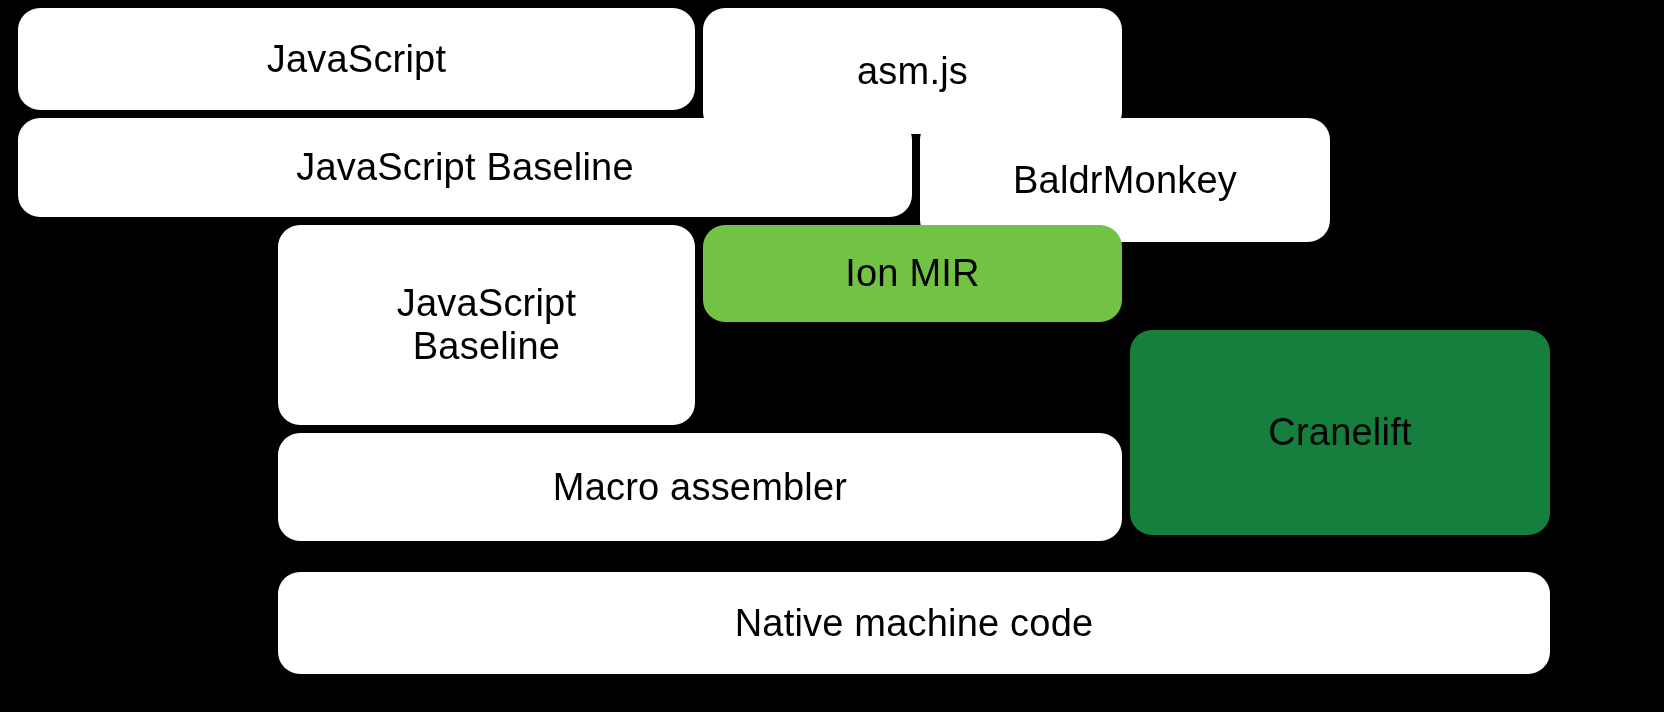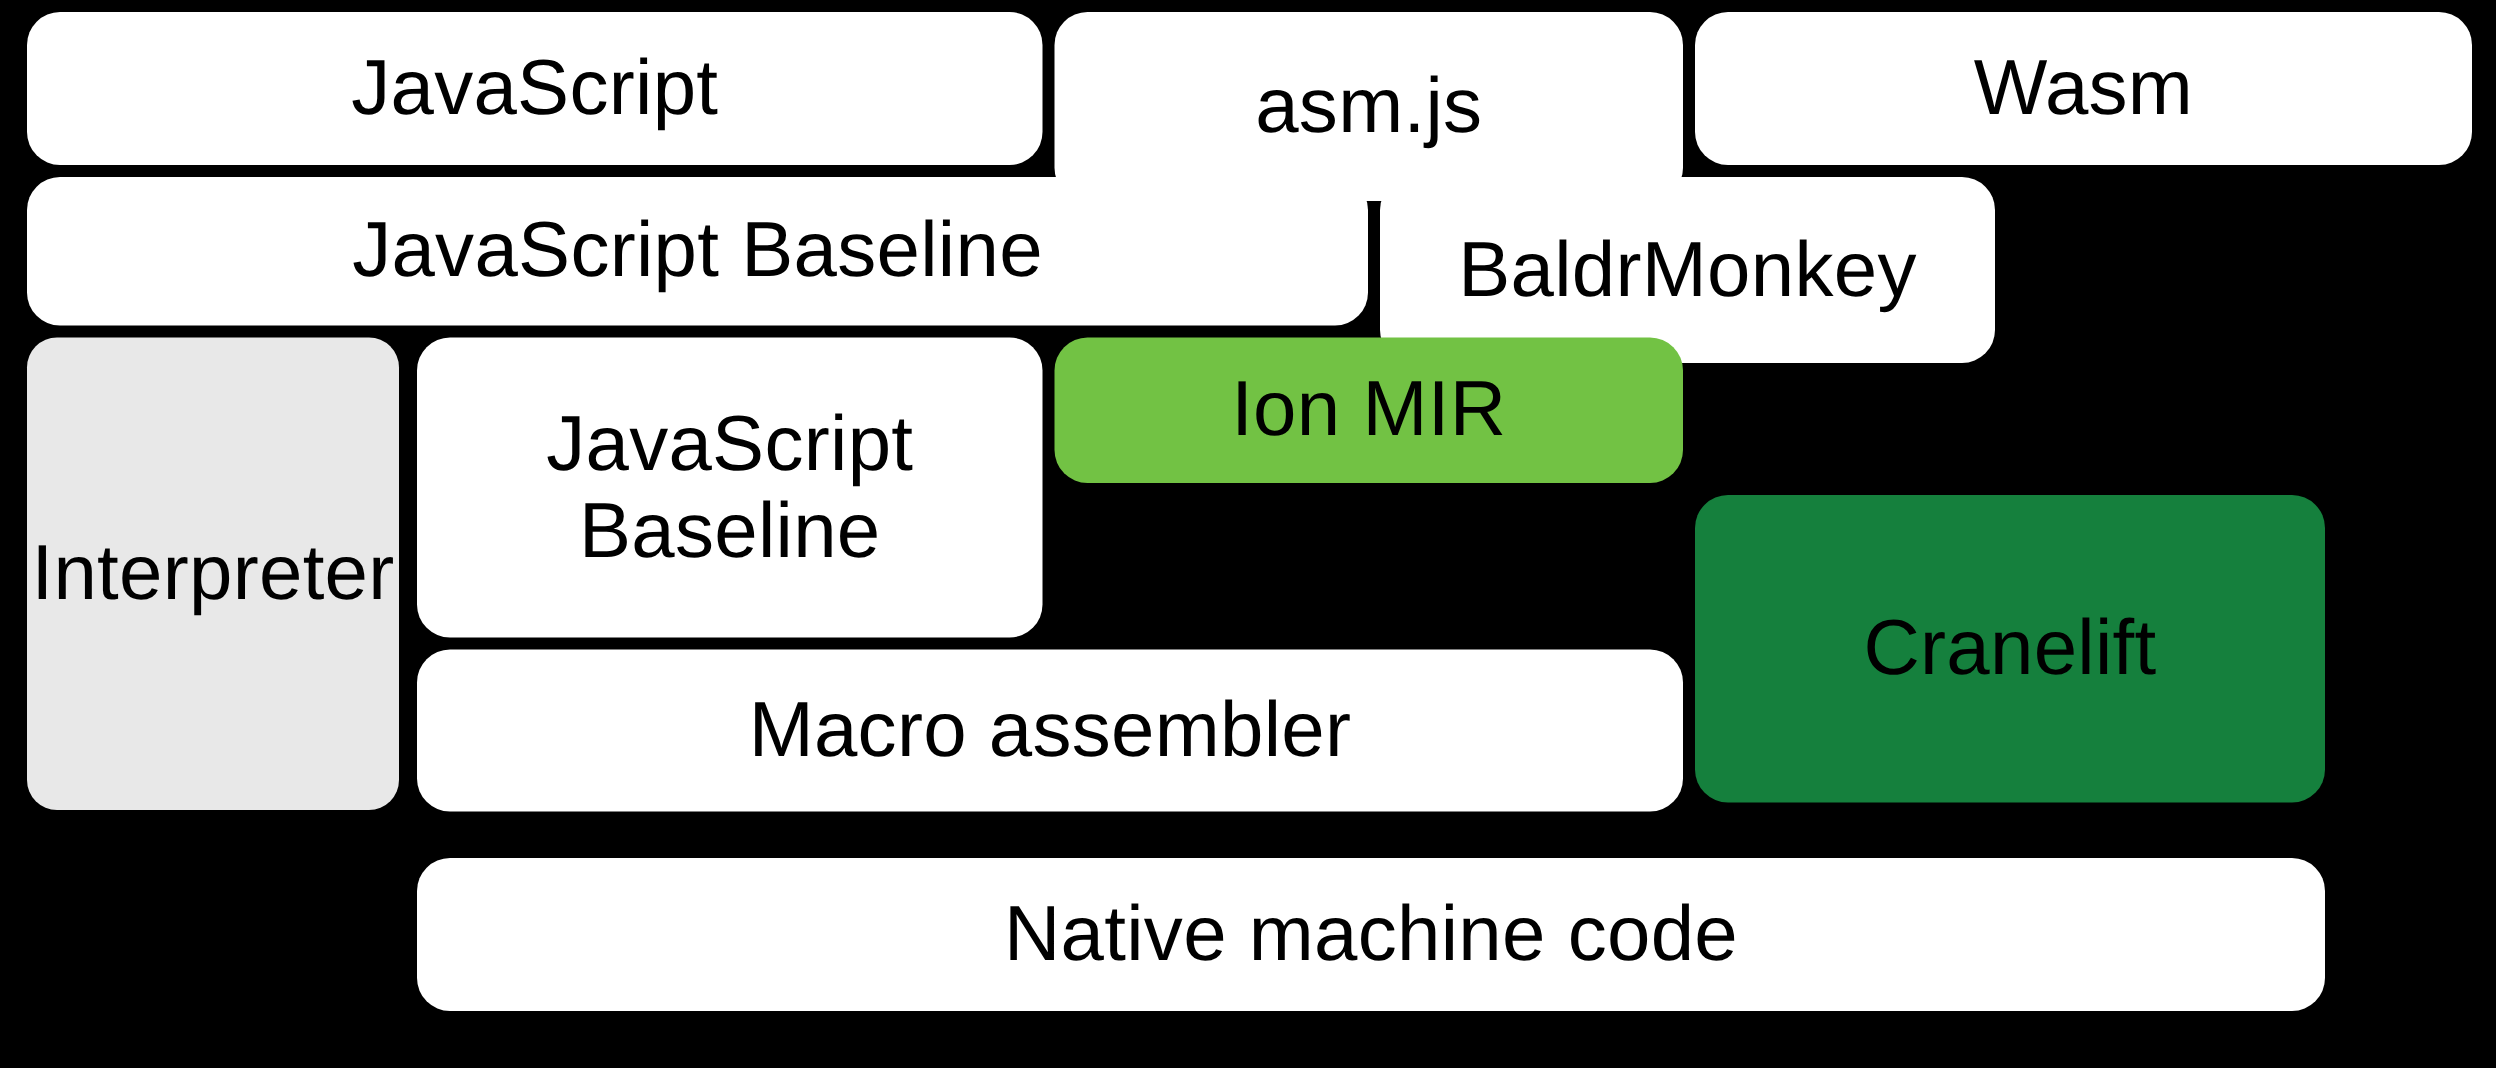--- a/index.html
+++ b/index.html
@@ -20,21 +20,21 @@
   }
   .box {
     position: absolute;
     box-sizing: border-box;
     border-radius: 22px;
     display: flex;
     align-items: center;
     justify-content: center;
     text-align: center;
     color: #000000;
-    font-size: 52px;
+    font-size: 38px;
     line-height: 1.12;
     font-weight: 400;
     letter-spacing: 0.2px;
     white-space: pre-line;
     -webkit-font-smoothing: antialiased;
   }
   .box.white   { background: #FFFFFF; }
   .box.grey    { background: #E8E8E8; }
   .box.green   { background: #72C244; }
   .box.pink    { background: #15803d; }
@@ -42,27 +42,25 @@
 </style>
 </head>
 <body>
 
 <div id="diagram">
 
   <div class="box white" style="left:18px; top:8px; width:677px; height:102px;">JavaScript</div>
 
   <div class="box white" style="left:703px; top:8px; width:419px; height:126px;">asm.js</div>
 
-  <div class="box white" style="left:1130px; top:8px; width:518px; height:102px;">Wasm</div>
 
   <div class="box white" style="left:18px; top:118px; width:894px; height:99px;">JavaScript Baseline</div>
 
   <div class="box white" style="left:920px; top:118px; width:410px; height:124px;">BaldrMonkey</div>
 
-  <div class="box grey small-radius" style="left:18px; top:225px; width:248px; height:315px;">Interpreter</div>
 
   <div class="box white" style="left:278px; top:225px; width:417px; height:200px;">JavaScript
 Baseline</div>
 
   <div class="box green" style="left:703px; top:225px; width:419px; height:97px;">Ion MIR</div>
 
 
   <div class="box pink" style="left:1130px; top:330px; width:420px; height:205px;">Cranelift</div>
 
   <div class="box white" style="left:278px; top:433px; width:844px; height:108px;">Macro assembler</div>

